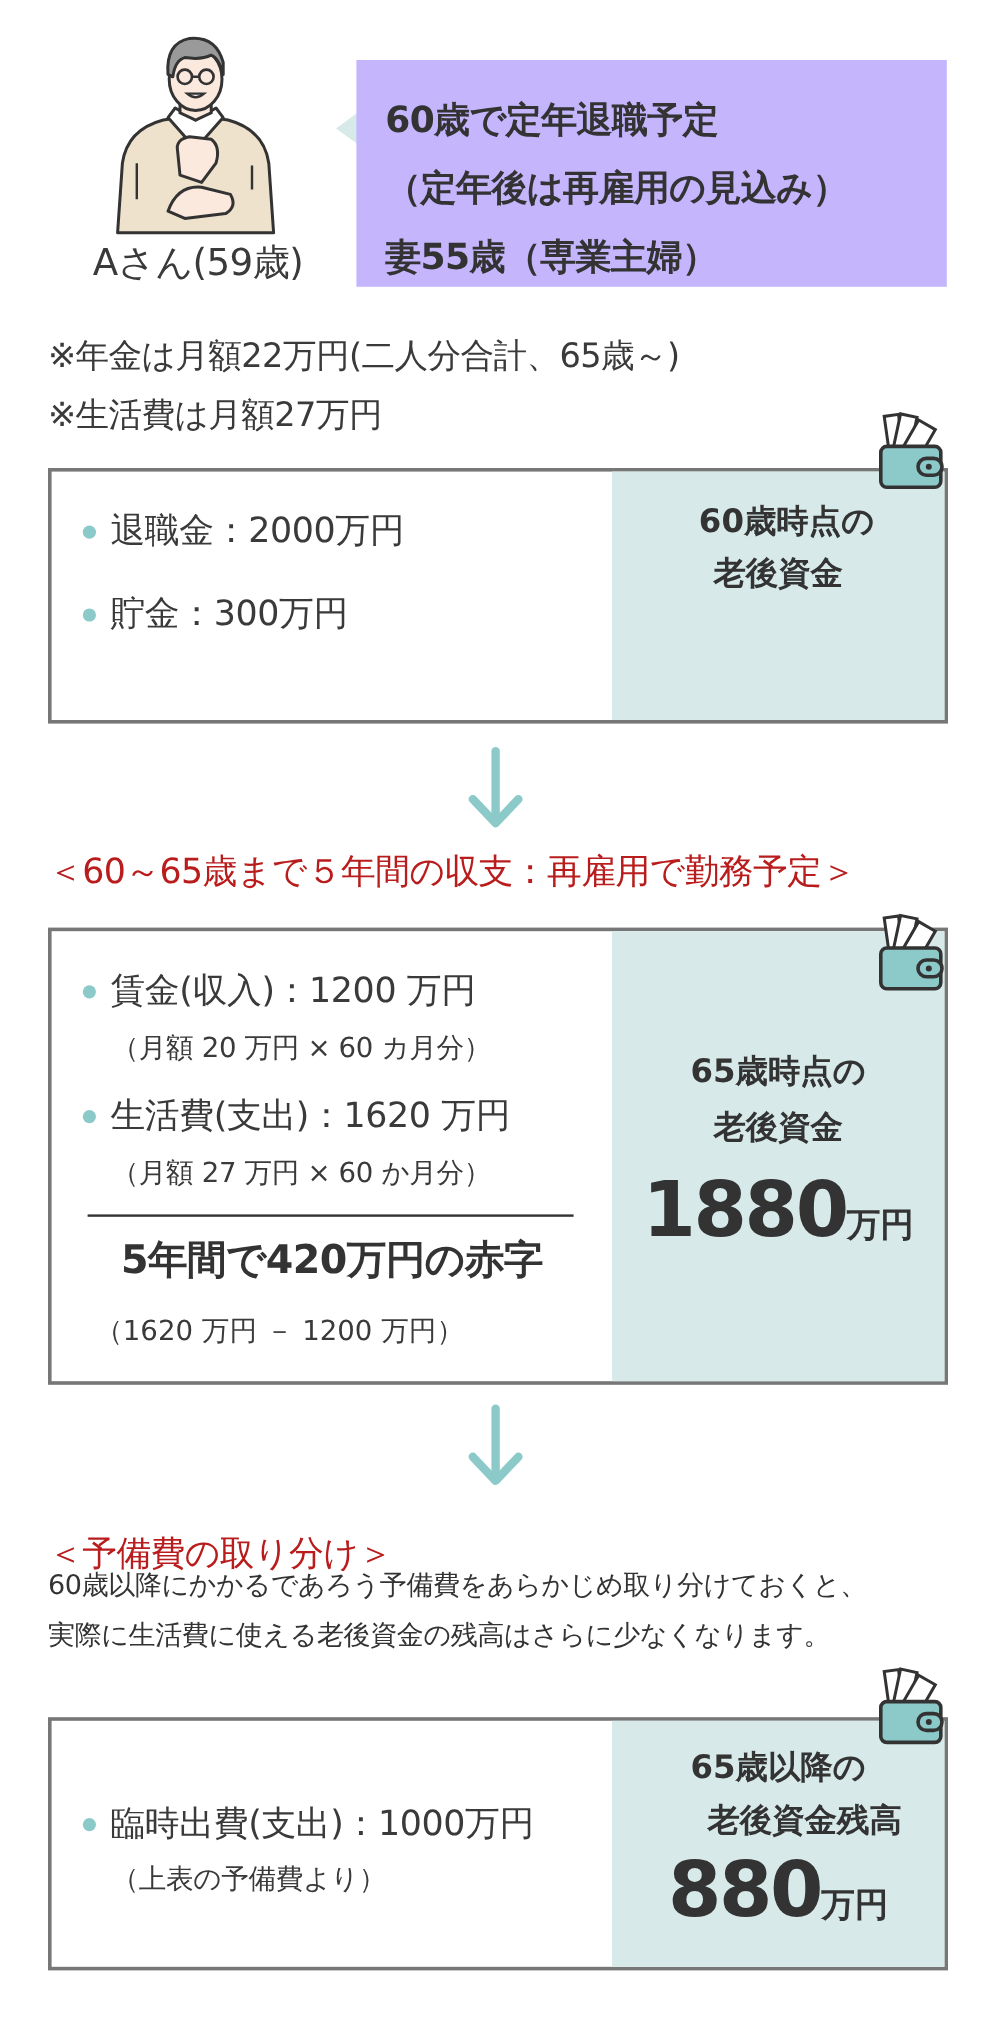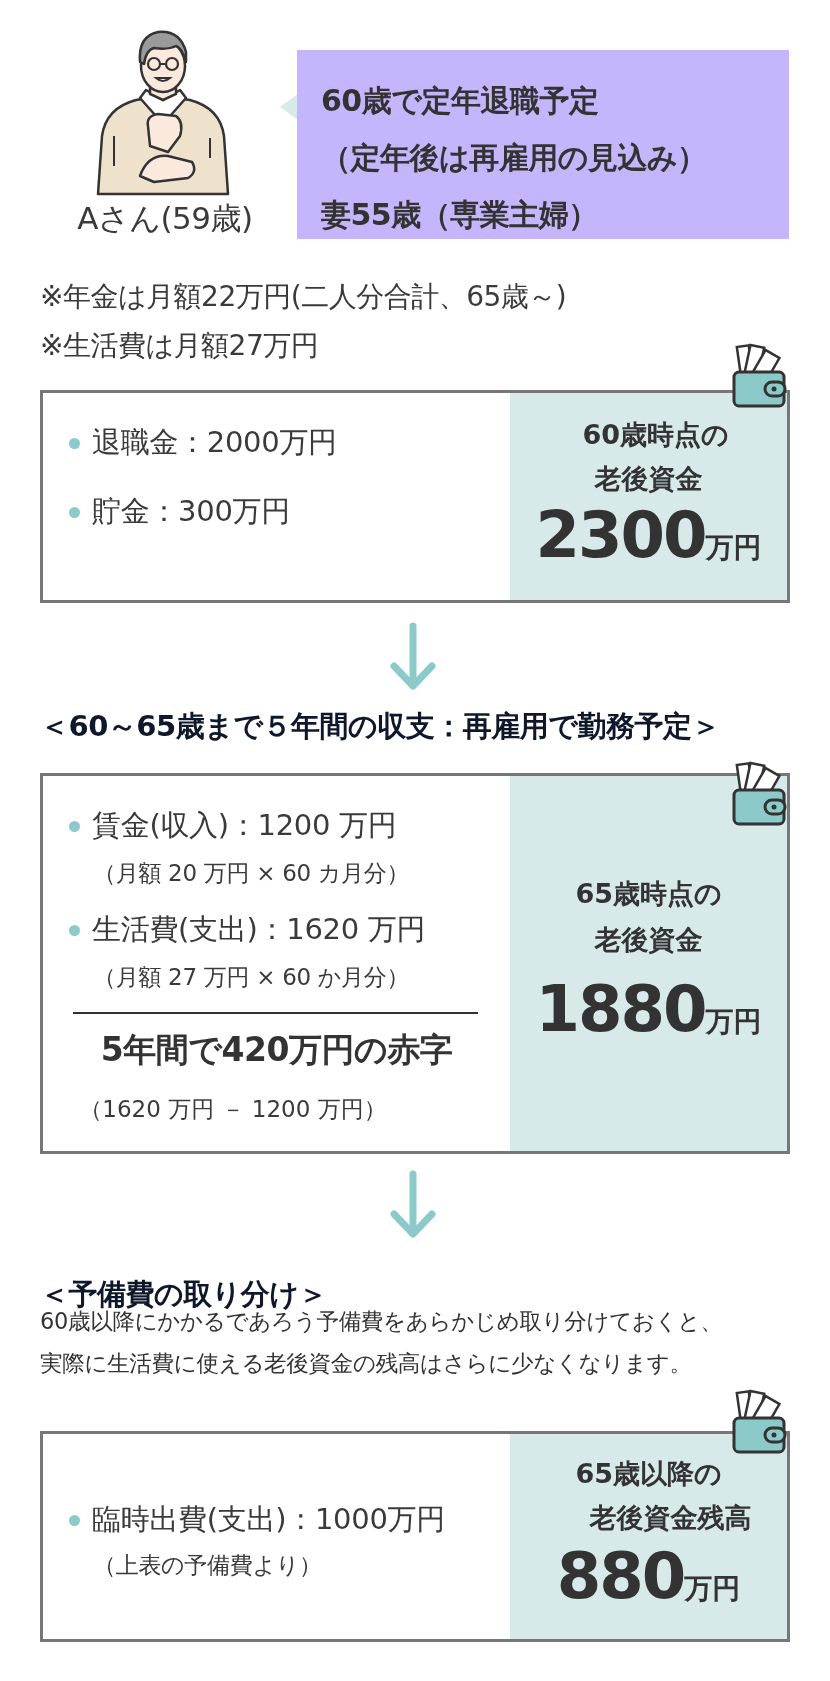--- a/index.html
+++ b/index.html
@@ -42,21 +42,21 @@
   .panel-label { position: absolute; left: 0; right: 0; text-align: center; font-size: 27px; font-weight: bold; color: #333; line-height: 44px; }
   .panel-amount { position: absolute; left: 0; right: 0; text-align: center; white-space: nowrap; color: #333; font-weight: bold; }
   .panel-amount .num { font-size: 64px; letter-spacing: -2px; }
   .panel-amount .unit { font-size: 28px; }
 
   
   .arrow { width: 50px; height: 70px; }
   .arrow1 { left: 388px; top: 622px; }
   .arrow2 { left: 388px; top: 1170px; }
 
-  .heading { left: 40px; font-size: 29px; font-weight: bold; color: #0f172a; white-space: nowrap; letter-spacing: -0.5px; text-align: center; }
+  .heading { left: 40px; font-size: 29px; font-weight: normal; color: #b91c1c; white-space: nowrap; letter-spacing: -0.5px; text-align: center; }
   .heading1 { top: 707px; }
   .heading2 { top: 1250px; margin-top: 25px; }
 
   .para { left: 40px; font-size: 22.5px; color: #333; line-height: 42px; white-space: nowrap; letter-spacing: -0.3px; }
   .para1 { top: 1300px; }
 
   .divider { position: absolute; left: 30px; width: 405px; height: 2px; background: #333; }
   .deficit { position: absolute; left: 0; width: 467px; text-align: center; font-size: 33px; font-weight: bold; color: #333; white-space: nowrap; letter-spacing: -0.5px; }
   .deficit-sub { position: absolute; left: 0; width: 380px; text-align: center; font-size: 23px; color: #3a3a3a; white-space: nowrap; }
 </style>
@@ -96,23 +96,20 @@
   <div class="bubble-line">妻55歳（専業主婦）</div>
 </div>
 
 <div class="abs note note1">※年金は月額22万円(二人分合計、65歳～)</div>
 <div class="abs note note2">※生活費は月額27万円</div>
 
 <div class="abs box box1">
   <div class="panel">
     <div class="panel-label" style="top:20px;padding-left:14px;">60歳時点の</div>
     <div class="panel-label" style="top:64px;">老後資金</div>
-    <div class="panel-amount" style="top:105px;">
-      <span class="num">2300</span><span class="unit">万円</span>
-    </div>
   </div>
   <div class="bullet-row" style="left:26px; top:30px;">
     <span class="dot"></span>
     <span class="bullet-text">退職金：2000万円</span>
   </div>
   <div class="bullet-row" style="left:26px; top:81px;margin-top:18px;">
     <span class="dot"></span>
     <span class="bullet-text">貯金：300万円</span>
   </div>
 </div>

